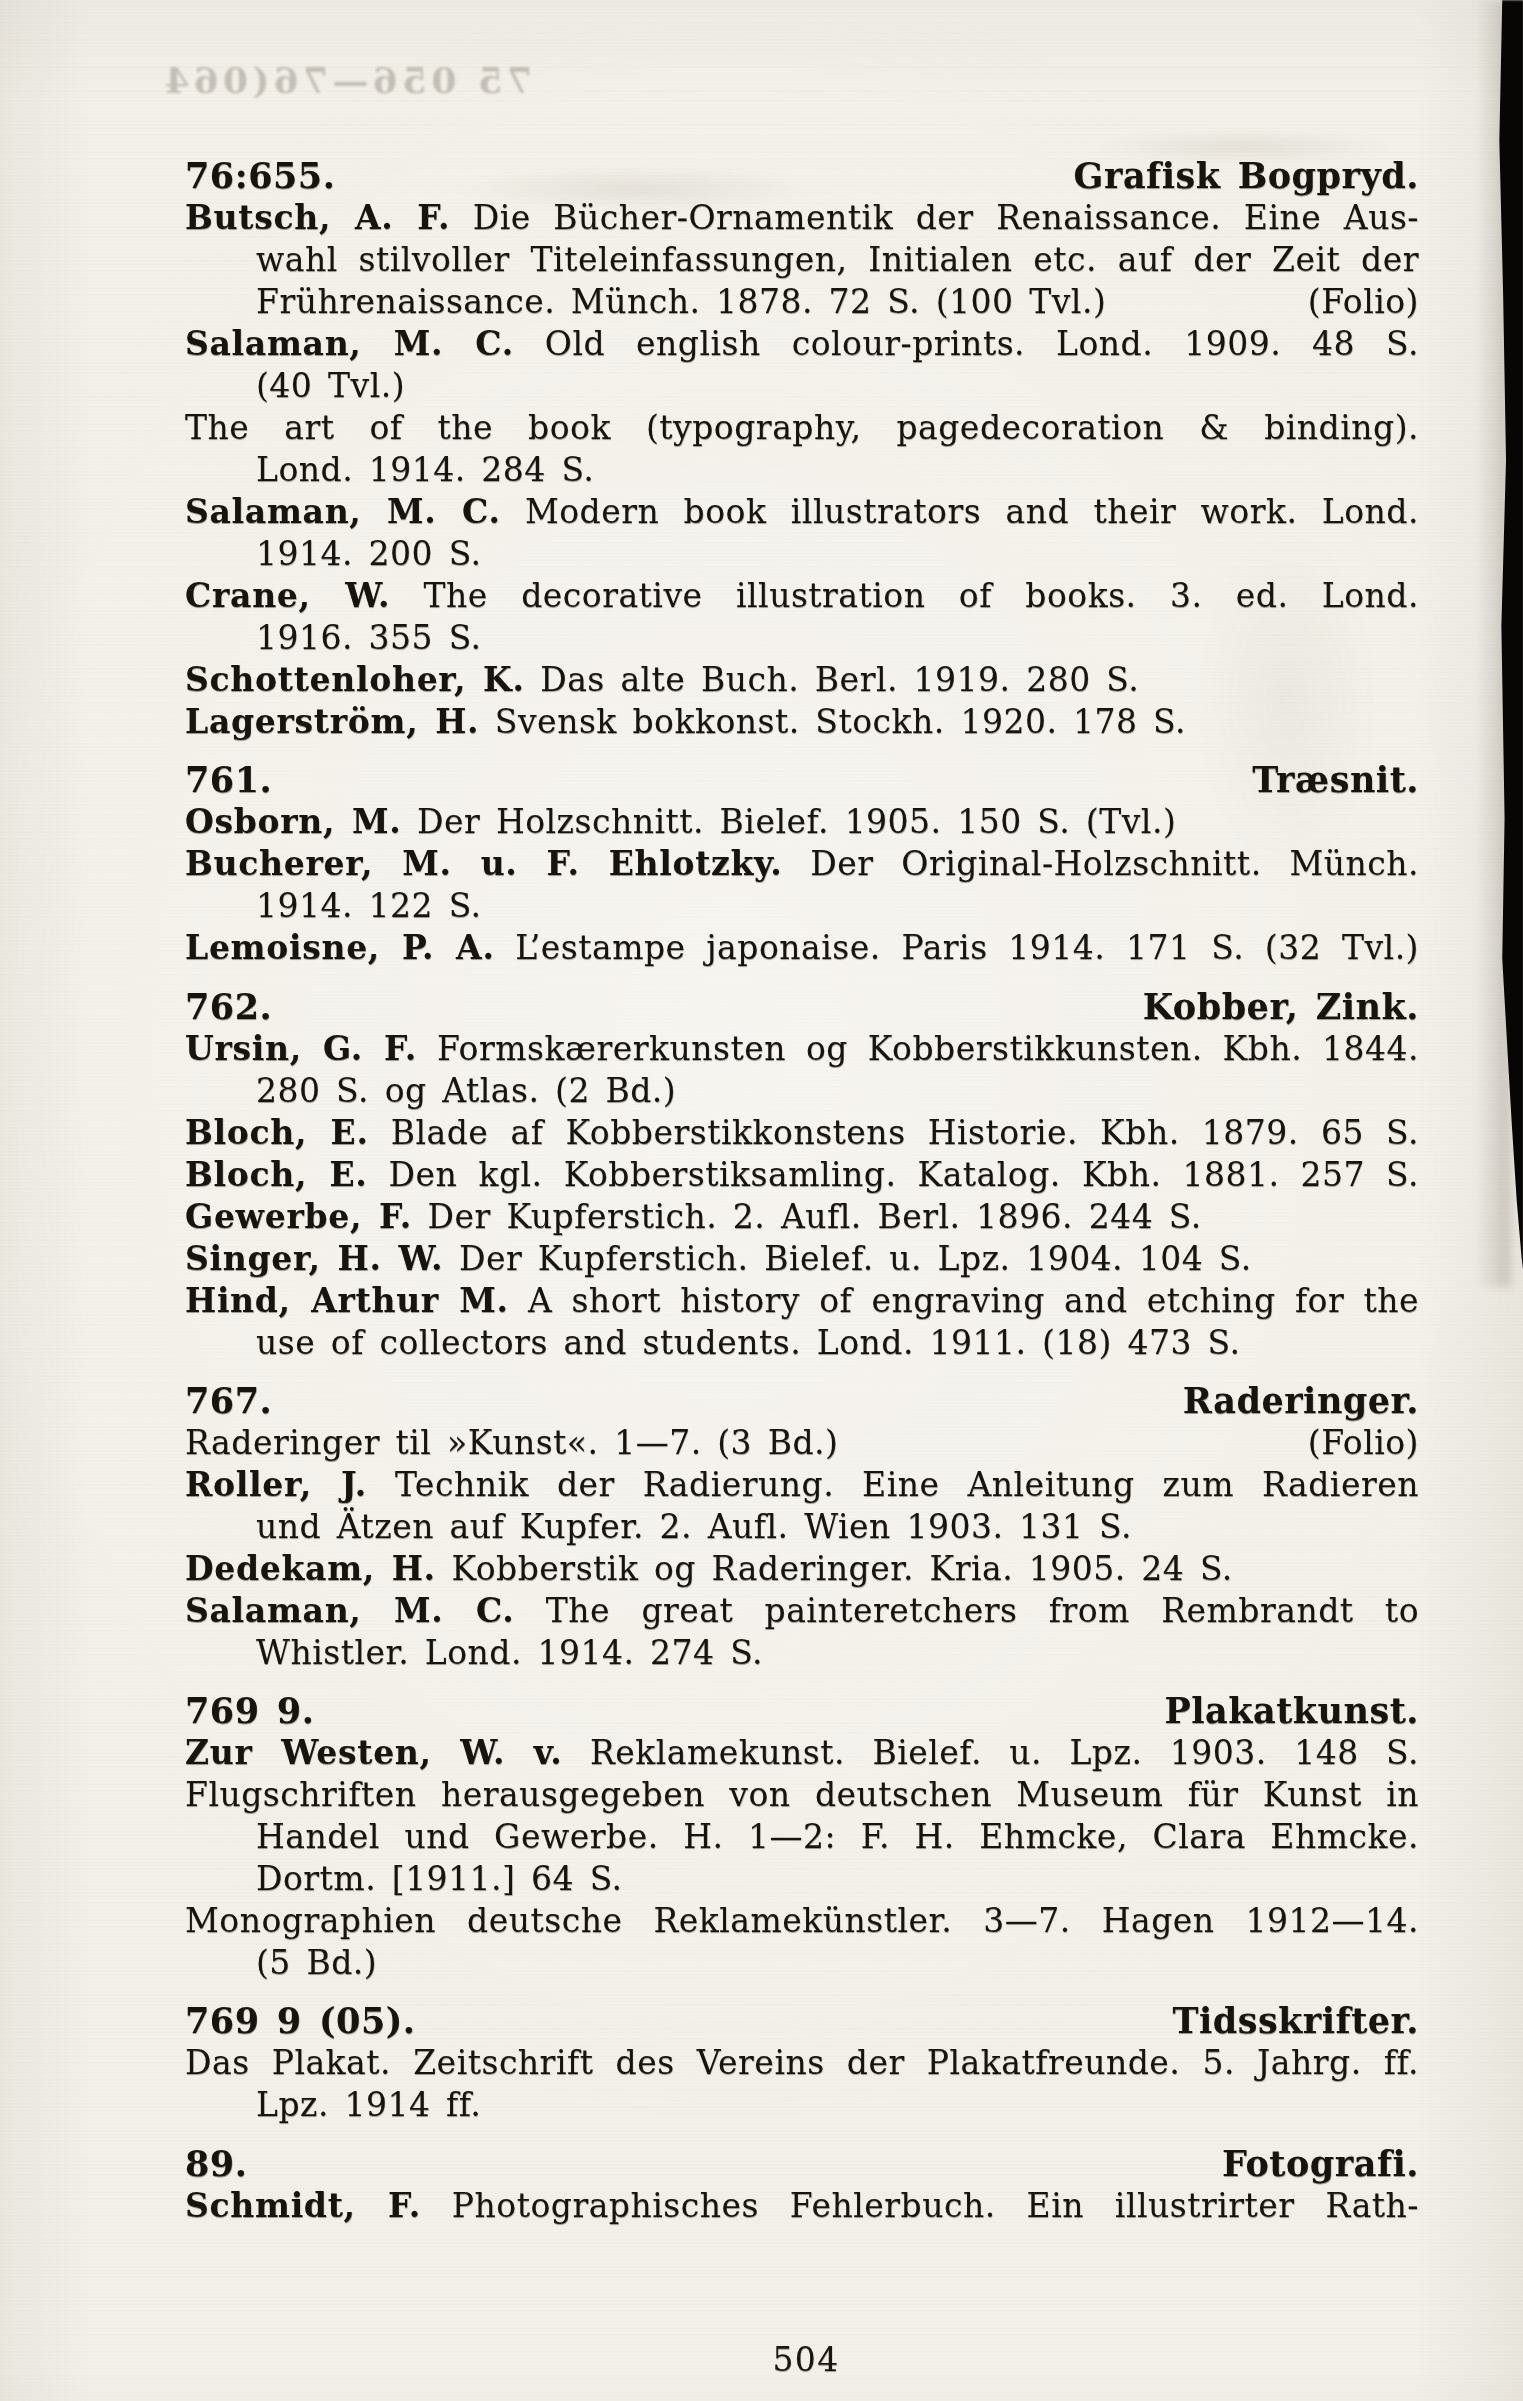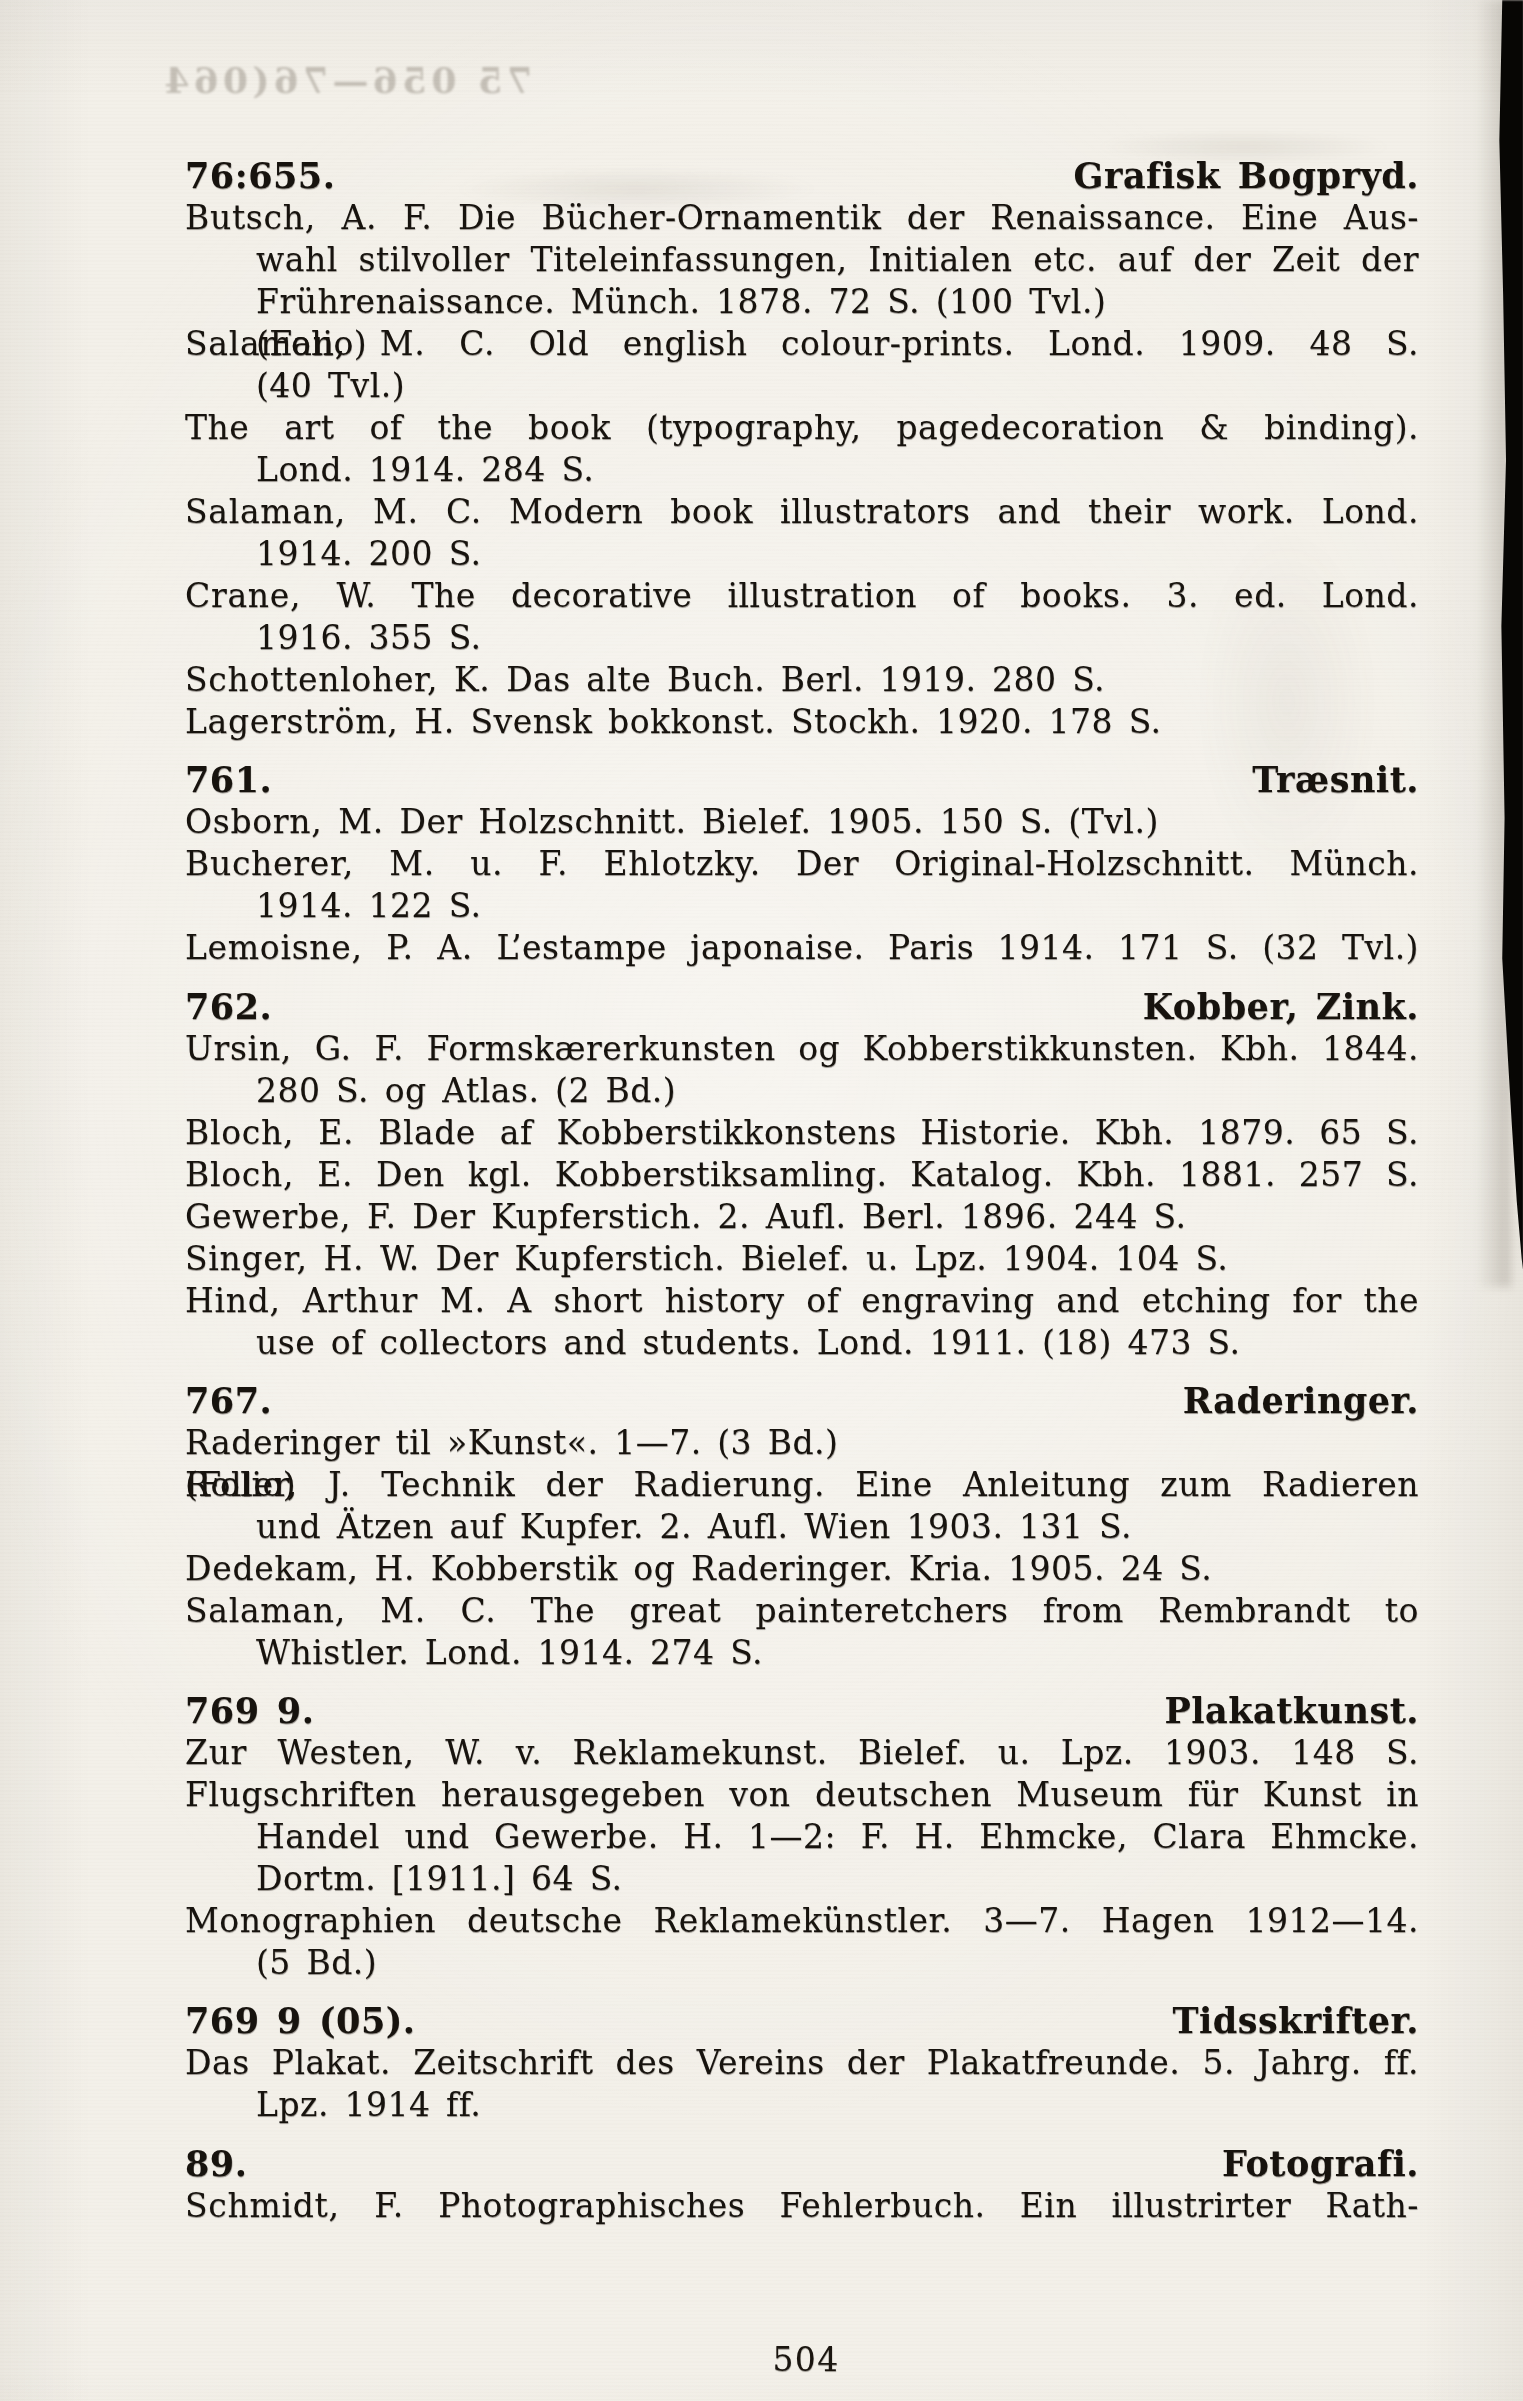--- a/index.html
+++ b/index.html
@@ -32,27 +32,27 @@
   #textblock{
     position:absolute;left:185px;top:155px;width:1234px;
     font-size:33px;line-height:42px;color:#17130e;
     letter-spacing:0.5px;word-spacing:0.14em;
     text-shadow:0.3px 0.5px 0.7px rgba(28,22,16,0.42);
   }
   .row{height:42px;overflow:visible;}
   .row.entry{white-space:nowrap;}
   .row.fill{white-space:normal;text-align:justify;text-align-last:justify;}
   .row.indent{padding-left:71px;}
-  .row.split{display:flex;justify-content:space-between;white-space:nowrap;flex-direction:column;}
+  .row.split{display:flex;justify-content:space-between;white-space:nowrap;}
   .row.section{
     display:flex;justify-content:space-between;
     font-weight:bold;font-size:35px;white-space:nowrap;
   }
   .row.section:not(:first-child){margin-top:16.3px;}
-  b{font-weight:normal;letter-spacing:0.7px;}
+  b{font-weight:bold;letter-spacing:0.7px;}
   
   #pagenum{
     position:absolute;left:189px;top:2340px;width:1234px;
     text-align:center;font-size:33px;color:#1a150f;
     letter-spacing:1.4px;
     text-shadow:0.3px 0.5px 0.7px rgba(28,22,16,0.40);
   }
   
   #edgeband{
     position:absolute;right:0;top:0;width:29px;height:1278px;

